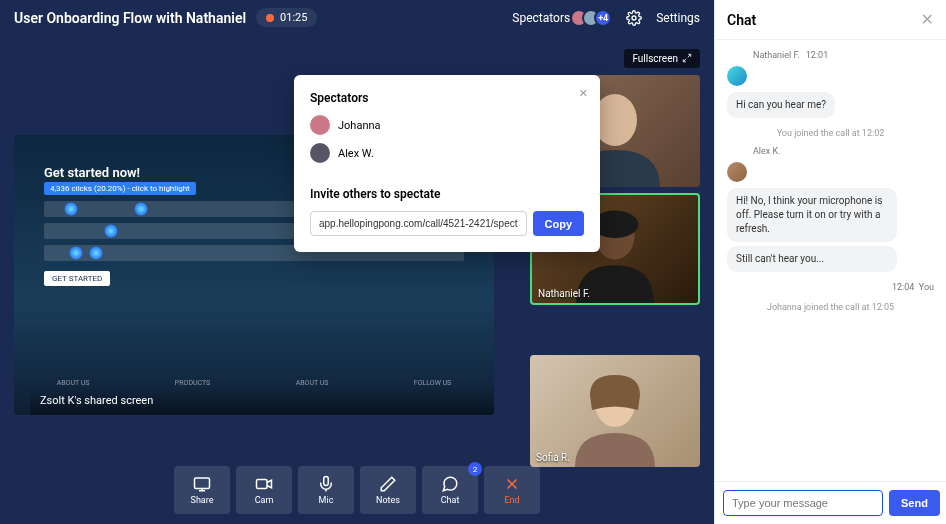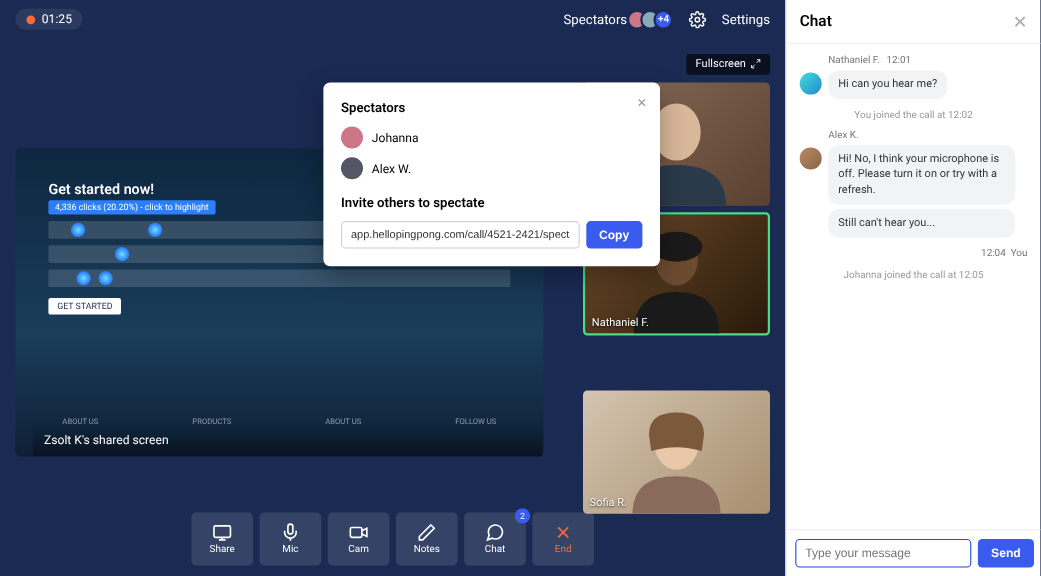--- a/index.html
+++ b/index.html
@@ -51,39 +51,40 @@
 .tb-btn.end { color: #ff6a3d; }
 .tb-icon { width: 18px; height: 18px; }
 .badge-num { position: absolute; top: -4px; right: -4px; width: 14px; height: 14px; border-radius: 50%; background: #3a5bef; color: #fff; font-size: 8px; display: flex; align-items: center; justify-content: center; }
 .chat { width: 232px; background: #fff; display: flex; flex-direction: column; border-left: 1px solid #e5e5e5; }
 .chat-header { display: flex; align-items: center; padding: 10px 12px; border-bottom: 1px solid #eee; }
 .chat-header h3 { font-size: 14px; font-weight: 600; }
 .chat-close { margin-left: auto; color: #aaa; cursor: pointer; }
 .chat-body { flex: 1; padding: 10px 12px; font-size: 10px; color: #333; overflow-y: auto; }
 .msg-group { margin-bottom: 10px; }
 .msg-meta { font-size: 9px; color: #777; margin-bottom: 4px; display: flex; gap: 6px; }
-.msg-row { display: flex; gap: 6px; align-items: flex-start; }
+.msg-row { display: flex; gap: 6px; align-items: flex-start; flex-direction: column; }
 .msg-av { width: 20px; height: 20px; border-radius: 50%; flex-shrink: 0; margin-top: 2px; }
 .ma1 { background: linear-gradient(135deg,#4dd,#28c); }
 .ma2 { background: linear-gradient(135deg,#b86,#864); }
 .ma3 { background: linear-gradient(135deg,#cab,#987); }
 .bubble { background: #f1f3f5; padding: 6px 9px; border-radius: 10px; font-size: 10px; line-height: 1.4; max-width: 170px; }
 .msg-row.self { flex-direction: row-reverse; }
 .msg-row.self .bubble { background: #e8edff; }
 .sys-msg { text-align: center; color: #999; font-size: 9px; margin: 8px 0; }
 .self-meta { text-align: right; font-size: 9px; color: #777; margin-bottom: 4px; }
 .chat-input-row { padding: 8px; border-top: 1px solid #eee; display: flex; gap: 6px; }
 .chat-input-row input { flex: 1; border: 1px solid #1d4ed8; border-radius: 4px; padding: 6px 8px; font-size: 11px; }
 .send-btn { background: #3a5bef; color: #fff; border: none; border-radius: 4px; padding: 6px 12px; font-size: 11px; font-weight: 600; cursor: pointer; }
 </style>
 </head>
 <body>
 
 <div class="main">
   <div class="topbar">
+    <span class="title">User Onboarding Flow with Nathaniel</span>
     <span class="rec-pill">
       <span class="rec-dot"></span>
       <span>01:25</span>
     </span>
     <div class="topbar-right">
       <div class="spectators-pill">
         <span>Spectators</span>
         <div class="avatar-stack">
           <div class="av av1"></div>
           <div class="av av2"></div>
@@ -162,48 +163,48 @@
       <span class="popup-close">✕</span>
       <h4>Spectators</h4>
       <div class="spec-row">
         <div class="spec-av sa1"></div>
         <span>Johanna</span>
       </div>
       <div class="spec-row">
         <div class="spec-av sa2"></div>
         <span>Alex W.</span>
       </div>
-      <h4 style="margin-top:14px">Invite others to spectate</h4>
+      <h4 style="margin-top:24px">Invite others to spectate</h4>
       <div class="invite-row">
         <input type="text" readonly="" value="app.hellopingpong.com/call/4521-2421/spectate" style="">
         <button class="copy-btn">Copy</button>
       </div>
     </div>
 
     <div class="toolbar">
       <div class="tb-btn">
         <svg class="tb-icon" viewBox="0 0 24 24" fill="none" stroke="#fff" stroke-width="2">
             <rect x="2" y="4" width="20" height="14" rx="2"></rect>
             <path d="M8 21h8M12 18v3"></path>
           </svg>
         <span>Share</span>
       </div>
       <div class="tb-btn">
         <svg class="tb-icon" viewBox="0 0 24 24" fill="none" stroke="#fff" stroke-width="2">
+            <rect x="2" y="6" width="14" height="12" rx="2"></rect>
+            <path d="M16 10l6-3v10l-6-3"></path>
+          </svg>
+        <span>Cam</span>
+      </div>
+      <div class="tb-btn">
+        <svg class="tb-icon" viewBox="0 0 24 24" fill="none" stroke="#fff" stroke-width="2">
             <rect x="9" y="2" width="6" height="12" rx="3"></rect>
             <path d="M5 10v2a7 7 0 0 0 14 0v-2M12 19v3"></path>
           </svg>
         <span>Mic</span>
-      </div>
-      <div class="tb-btn">
-        <svg class="tb-icon" viewBox="0 0 24 24" fill="none" stroke="#fff" stroke-width="2">
-            <rect x="2" y="6" width="14" height="12" rx="2"></rect>
-            <path d="M16 10l6-3v10l-6-3"></path>
-          </svg>
-        <span>Cam</span>
       </div>
       <div class="tb-btn">
         <svg class="tb-icon" viewBox="0 0 24 24" fill="none" stroke="#fff" stroke-width="2">
             <path d="M17 3l4 4L7 21H3v-4z"></path>
           </svg>
         <span>Notes</span>
       </div>
       <div class="tb-btn">
         <div class="badge-num">2</div>
         <svg class="tb-icon" viewBox="0 0 24 24" fill="none" stroke="#fff" stroke-width="2">

